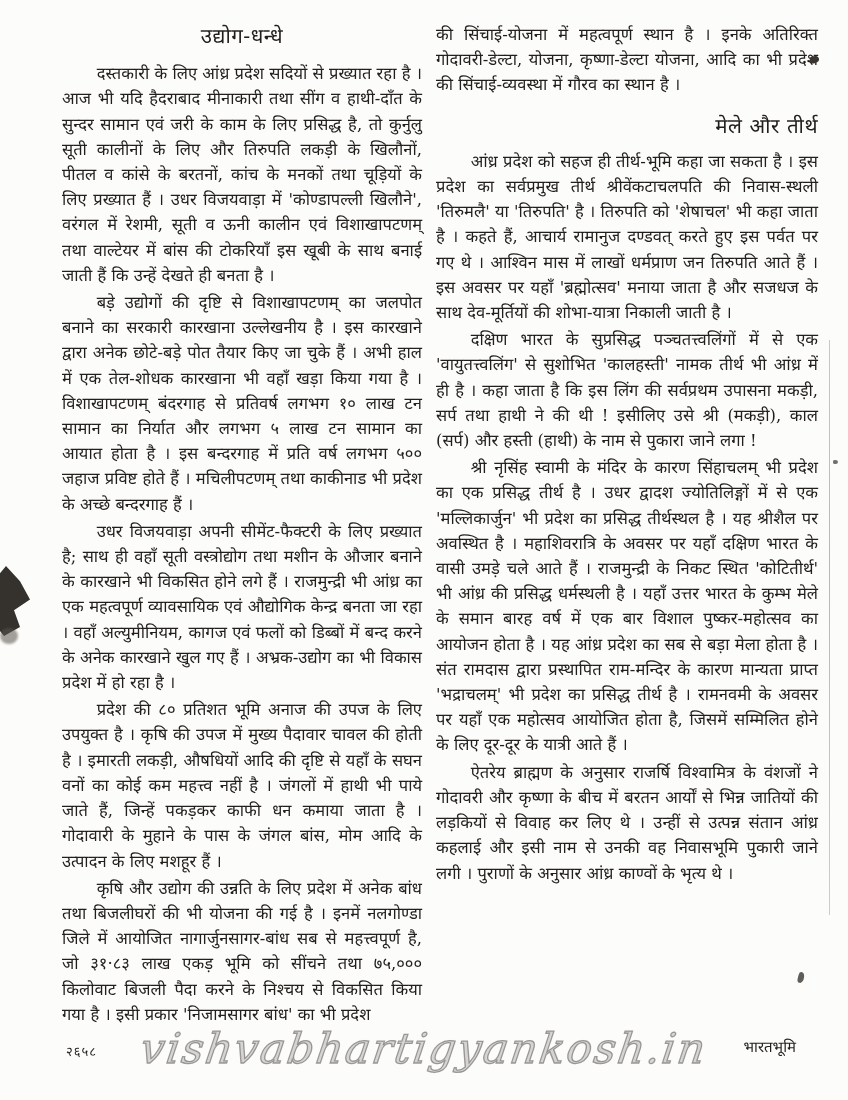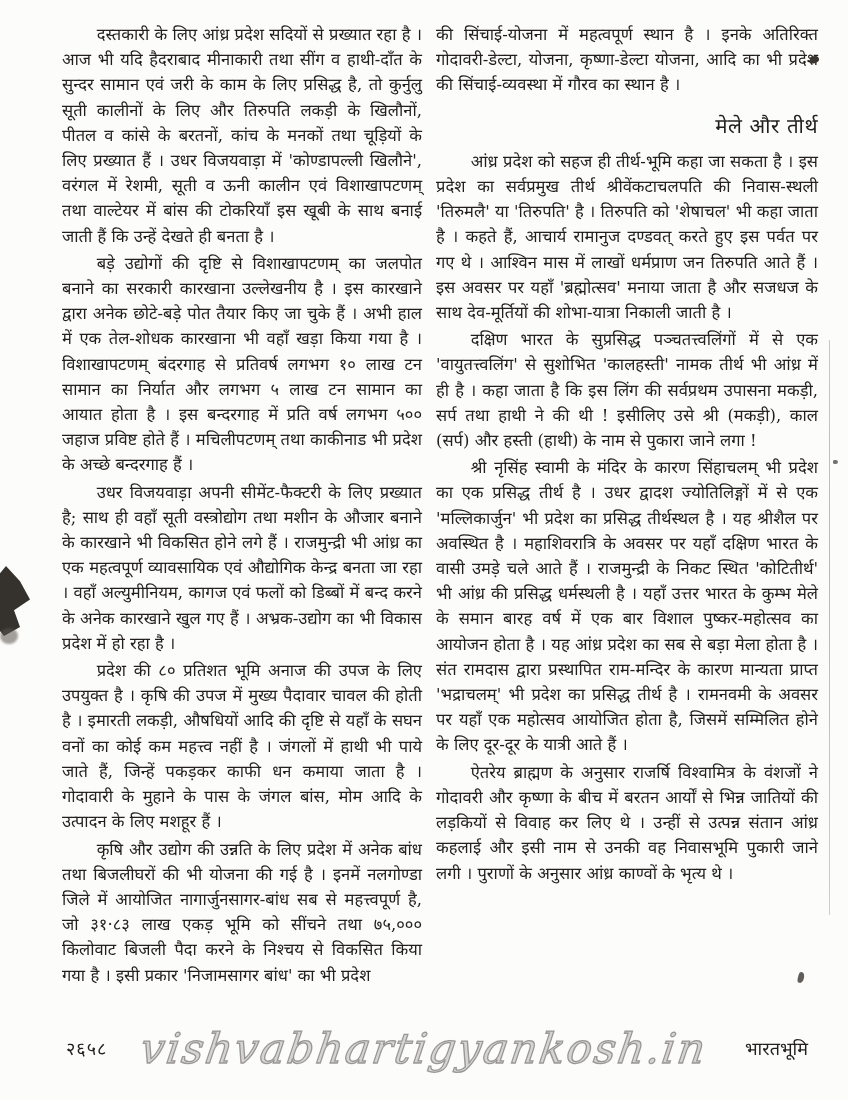--- a/index.html
+++ b/index.html
@@ -21,24 +21,24 @@
   .section-heading{
     text-align:center;font-size:20.5px;font-weight:normal;
     margin:2px 0 12px 0;letter-spacing:.5px;text-indent:0;
   }
   .section-heading.mid{margin:16px 0 10px 0;text-align:right;}
   
   .footer{
     position:absolute;left:0;right:0;top:1022px;height:60px;
   }
   .page-number{
-    position:absolute;left:66px;top:14px;font-size:18px;letter-spacing:1px;
+    position:absolute;left:66px;top:20px;font-size:13px;letter-spacing:1px;
   }
   .running-title{
-    position:absolute;right:40px;top:14px;font-size:18px;
+    position:absolute;right:52px;top:14px;font-size:15px;
   }
   .watermark{
     position:absolute;left:50%;top:2px;transform:translateX(-50%) skewX(-8deg);
     font-size:42px;font-style:italic;letter-spacing:2px;white-space:nowrap;
     color:rgba(255,255,255,.15);
     -webkit-text-stroke:1.3px rgba(110,108,104,.65);
     text-shadow:0 0 1px rgba(120,118,114,.35);
   }
   
   .ink-blob{
@@ -60,20 +60,21 @@
   .speck-c{left:798px;top:972px;width:6px;height:11px;transform:rotate(14deg);opacity:.8;}
 </style>
 </head>
 <body>
 
 <div class="page">
 
   <div class="columns">
 
     <div class="col col-left">
+      <h2 class="section-heading">उद्योग-धन्धे</h2>
       <p>दस्तकारी के लिए आंध्र प्रदेश सदियों से प्रख्यात रहा है । आज भी यदि हैदराबाद मीनाकारी तथा सींग व हाथी-दाँत के सुन्दर सामान एवं जरी के काम के लिए प्रसिद्ध है, तो कुर्नुलु सूती कालीनों के लिए और तिरुपति लकड़ी के खिलौनों, पीतल व कांसे के बरतनों, कांच के मनकों तथा चूड़ियों के लिए प्रख्यात हैं । उधर विजयवाड़ा में 'कोण्डापल्ली खिलौने', वरंगल में रेशमी, सूती व ऊनी कालीन एवं विशाखापटणम् तथा वाल्टेयर में बांस की टोकरियाँ इस खूबी के साथ बनाई जाती हैं कि उन्हें देखते ही बनता है ।</p>
       <p>बड़े उद्योगों की दृष्टि से विशाखापटणम् का जलपोत बनाने का सरकारी कारखाना उल्लेखनीय है । इस कारखाने द्वारा अनेक छोटे-बड़े पोत तैयार किए जा चुके हैं । अभी हाल में एक तेल-शोधक कारखाना भी वहाँ खड़ा किया गया है । विशाखापटणम् बंदरगाह से प्रतिवर्ष लगभग १० लाख टन सामान का निर्यात और लगभग ५ लाख टन सामान का आयात होता है । इस बन्दरगाह में प्रति वर्ष लगभग ५०० जहाज प्रविष्ट होते हैं । मचिलीपटणम् तथा काकीनाड भी प्रदेश के अच्छे बन्दरगाह हैं ।</p>
       <p>उधर विजयवाड़ा अपनी सीमेंट-फैक्टरी के लिए प्रख्यात है; साथ ही वहाँ सूती वस्त्रोद्योग तथा मशीन के औजार बनाने के कारखाने भी विकसित होने लगे हैं । राजमुन्द्री भी आंध्र का एक महत्वपूर्ण व्यावसायिक एवं औद्योगिक केन्द्र बनता जा रहा । वहाँ अल्युमीनियम, कागज एवं फलों को डिब्बों में बन्द करने के अनेक कारखाने खुल गए हैं । अभ्रक-उद्योग का भी विकास प्रदेश में हो रहा है ।</p>
       <p>प्रदेश की ८० प्रतिशत भूमि अनाज की उपज के लिए उपयुक्त है । कृषि की उपज में मुख्य पैदावार चावल की होती है । इमारती लकड़ी, औषधियों आदि की दृष्टि से यहाँ के सघन वनों का कोई कम महत्त्व नहीं है । जंगलों में हाथी भी पाये जाते हैं, जिन्हें पकड़कर काफी धन कमाया जाता है । गोदावारी के मुहाने के पास के जंगल बांस, मोम आदि के उत्पादन के लिए मशहूर हैं ।</p>
       <p>कृषि और उद्योग की उन्नति के लिए प्रदेश में अनेक बांध तथा बिजलीघरों की भी योजना की गई है । इनमें नलगोण्डा जिले में आयोजित नागार्जुनसागर-बांध सब से महत्त्वपूर्ण है, जो ३१·८३ लाख एकड़ भूमि को सींचने तथा ७५,००० किलोवाट बिजली पैदा करने के निश्चय से विकसित किया गया है । इसी प्रकार 'निजामसागर बांध' का भी प्रदेश</p>
     </div>
 
     <div class="col col-right">
       <p class="no-indent">की सिंचाई-योजना में महत्वपूर्ण स्थान है । इनके अतिरिक्त गोदावरी-डेल्टा, योजना, कृष्णा-डेल्टा योजना, आदि का भी प्रदेश की सिंचाई-व्यवस्था में गौरव का स्थान है ।</p>
       <h2 class="section-heading mid">मेले और तीर्थ</h2>

